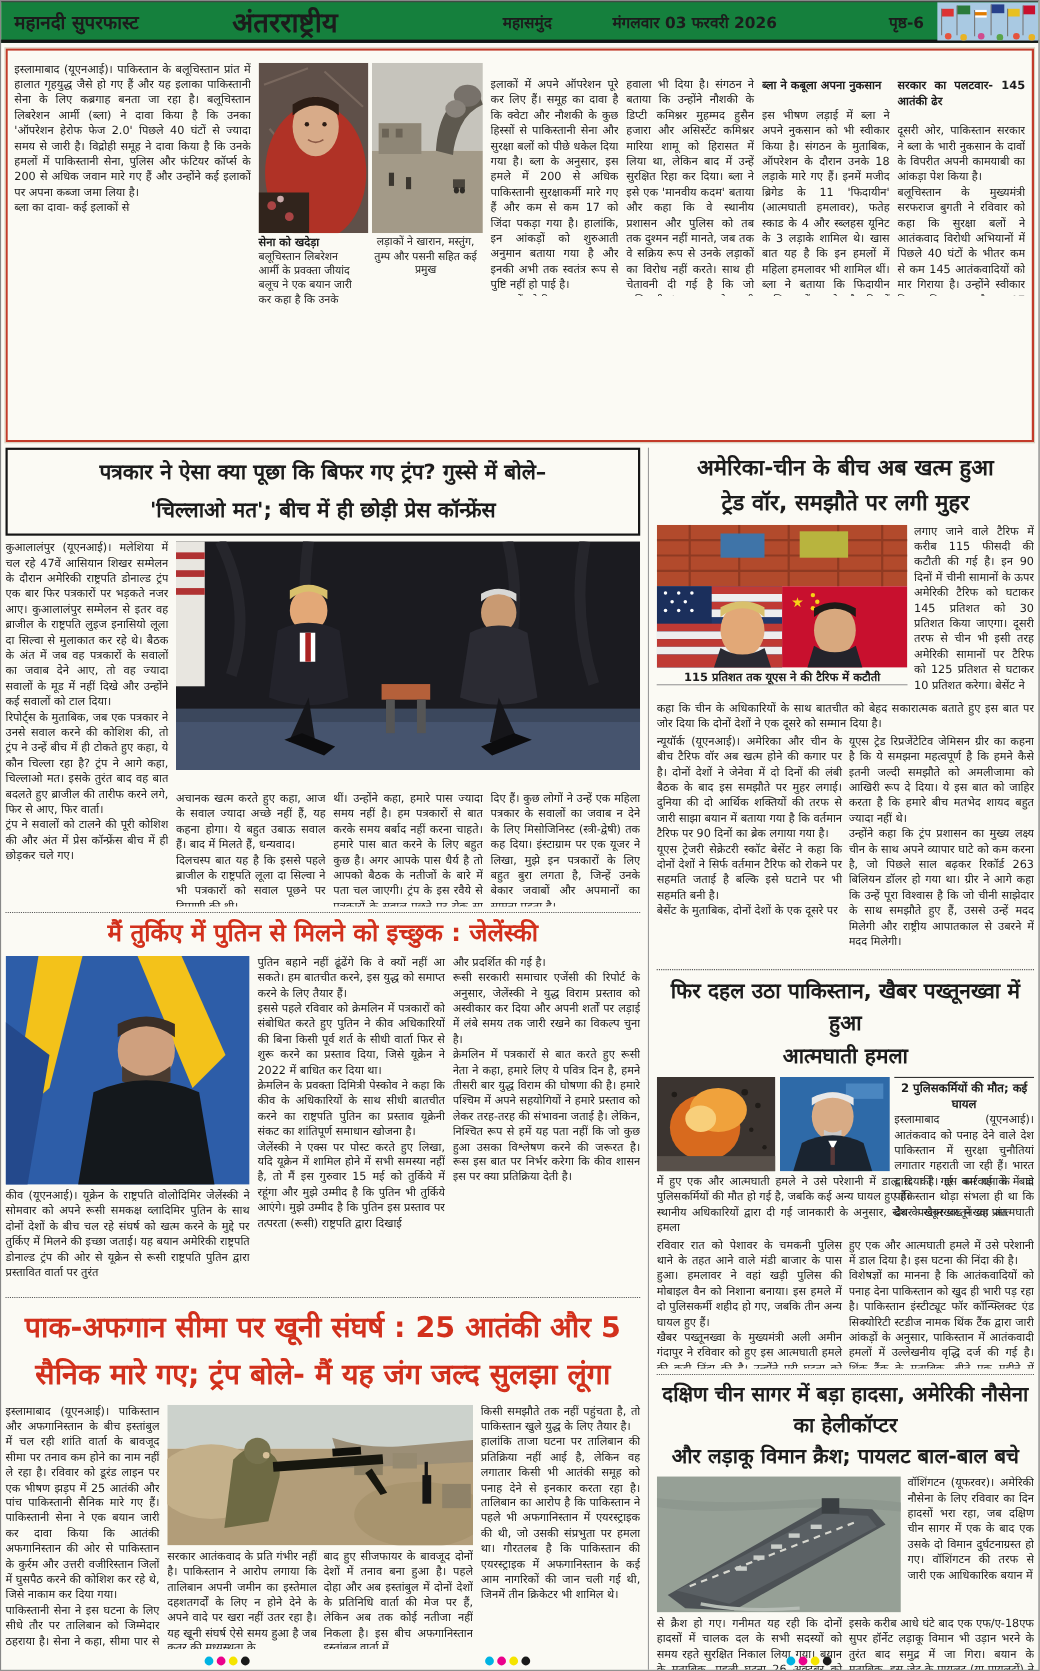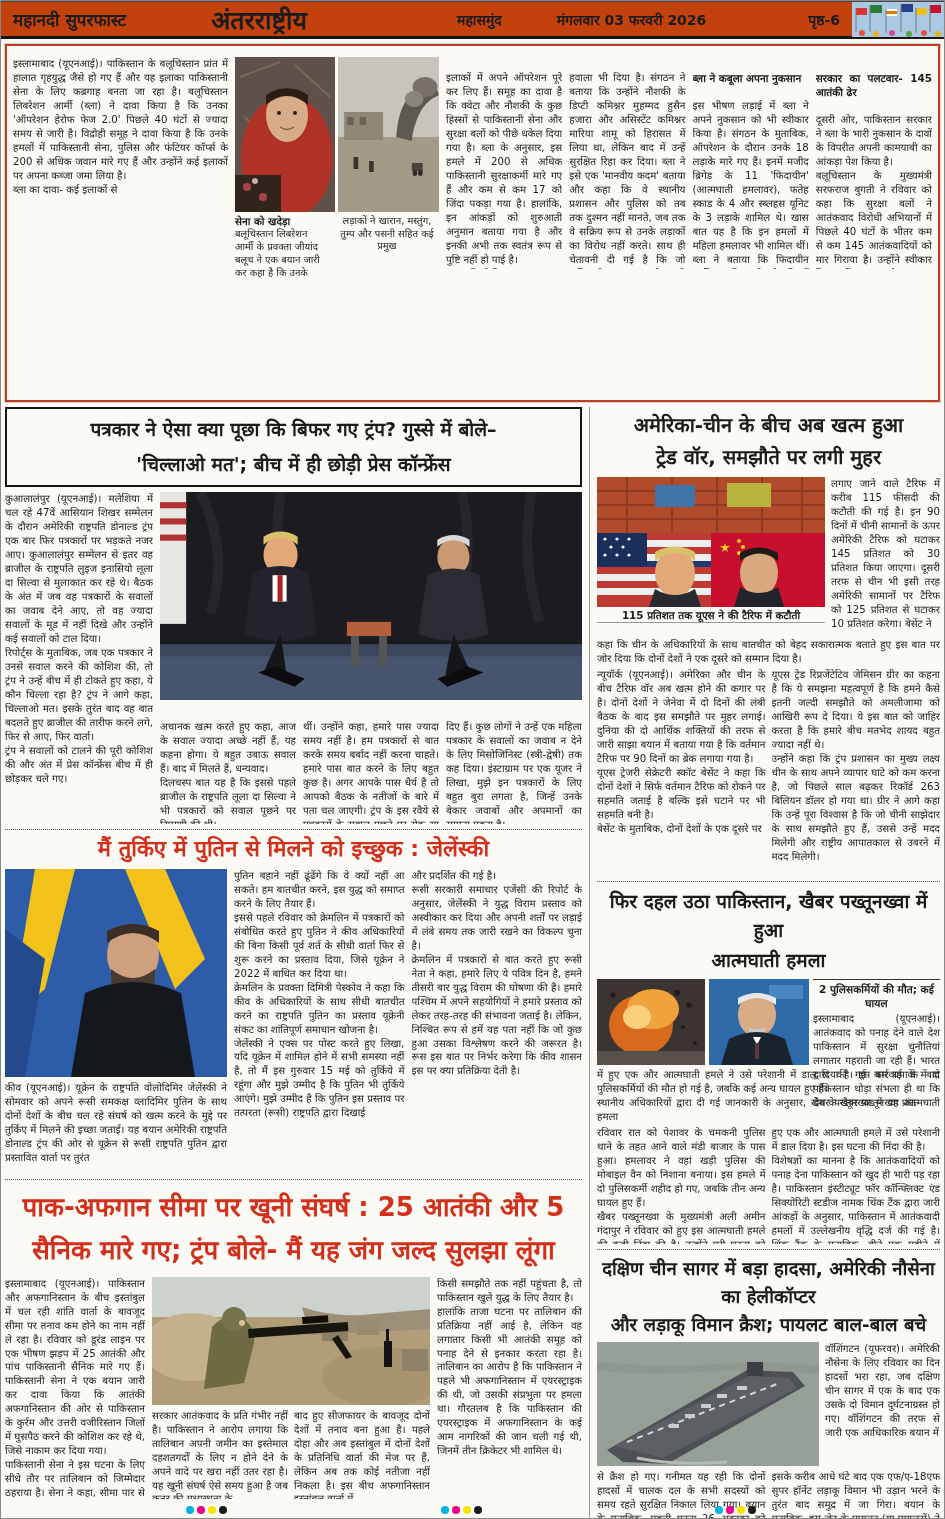--- a/index.html
+++ b/index.html
@@ -1,19 +1,19 @@
 <!DOCTYPE html>
 <html><head>
 <meta charset="utf-8">
 <style>
   html,body{margin:0;padding:0;background:#777;}
   .page{width:945px;height:1519px;background:#fbfaf4;position:relative;overflow:hidden;
         font-family:"DejaVu Sans","Liberation Sans",sans-serif;color:#1c1c1c;border:1px solid #888;box-sizing:border-box;}
   
-  .masthead{height:38px;background:#c2410c;border-top:1px solid #444;border-bottom:3px solid #151515;
+  .masthead{height:38px;background:#15803d;border-top:1px solid #444;border-bottom:3px solid #151515;
             display:flex;align-items:center;box-sizing:border-box;padding-left:12px;}
   .mast-paper{font-weight:bold;font-size:17px;}
   .mast-section{font-weight:bold;font-size:25px;margin-left:85px;}
   .mast-city{font-weight:bold;font-size:14px;margin-left:150px;}
   .mast-date{font-weight:bold;font-size:14px;margin-left:55px;}
   .mast-page{font-weight:bold;font-size:14px;margin-left:auto;margin-right:12px;}
   .mast-flags{width:92px;height:35px;flex:none;}
   .mast-flags svg{display:block;width:100%;height:100%;}
   
   .col{font-size:10.2px;line-height:1.37;text-align:justify;white-space:pre-line;overflow:hidden;}

